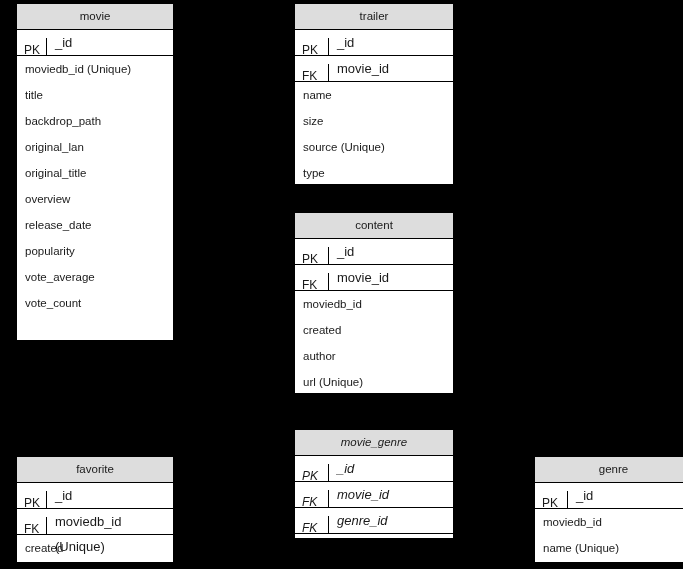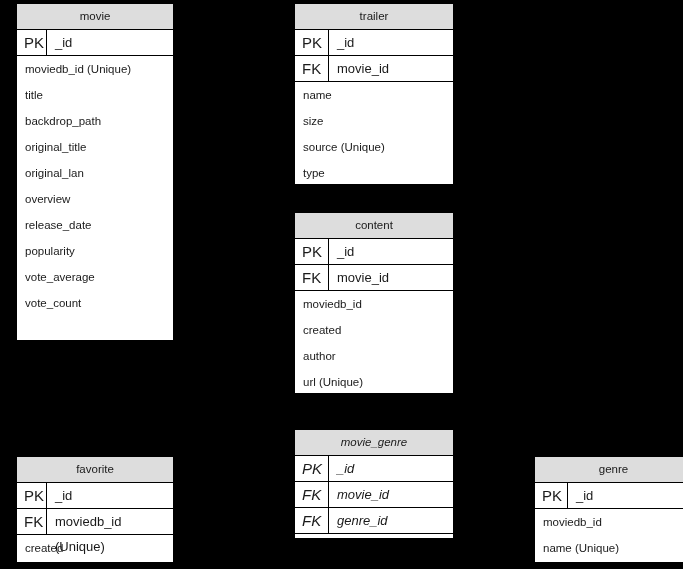--- a/index.html
+++ b/index.html
@@ -41,24 +41,25 @@
     display: flex;
     border-bottom: 1px solid #000000;
     height: 26px;
     box-sizing: border-box;
   }
   .key-tag {
     width: 30px;
     min-width: 30px;
     border-right: 1px solid #000000;
     box-sizing: border-box;
-    font-size: 15px;
+    font-size: 12px;
     color: #1a1a1a;
     line-height: 25px;
     padding-left: 7px;
+    margin-top: 8px;
   }
   .key-name {
     flex: 1;
     font-size: 13px;
     color: #1a1a1a;
     line-height: 25px;
     padding-left: 8px;
     box-sizing: border-box;
   }
   .attrs {
@@ -81,22 +82,22 @@
     <div class="entity" style="left: 3px; top: 3px; width: 158px; height: 338px;">
       <div class="entity-title">movie</div>
       <div class="key-row">
         <div class="key-tag" style="width: 30px; min-width: 30px;">PK</div>
         <div class="key-name">_id</div>
       </div>
       <div class="attrs">
         <div class="attr-row">moviedb_id (Unique)</div>
         <div class="attr-row">title</div>
         <div class="attr-row">backdrop_path</div>
+        <div class="attr-row">original_lan</div>
         <div class="attr-row">original_title</div>
-        <div class="attr-row">original_lan</div>
         <div class="attr-row">overview</div>
         <div class="attr-row">release_date</div>
         <div class="attr-row">popularity</div>
         <div class="attr-row">vote_average</div>
         <div class="attr-row">vote_count</div>
       </div>
     </div>
     <div class="entity" style="left: 281px; top: 3px; width: 160px; height: 182px;">
       <div class="entity-title">trailer</div>
       <div class="key-row">

